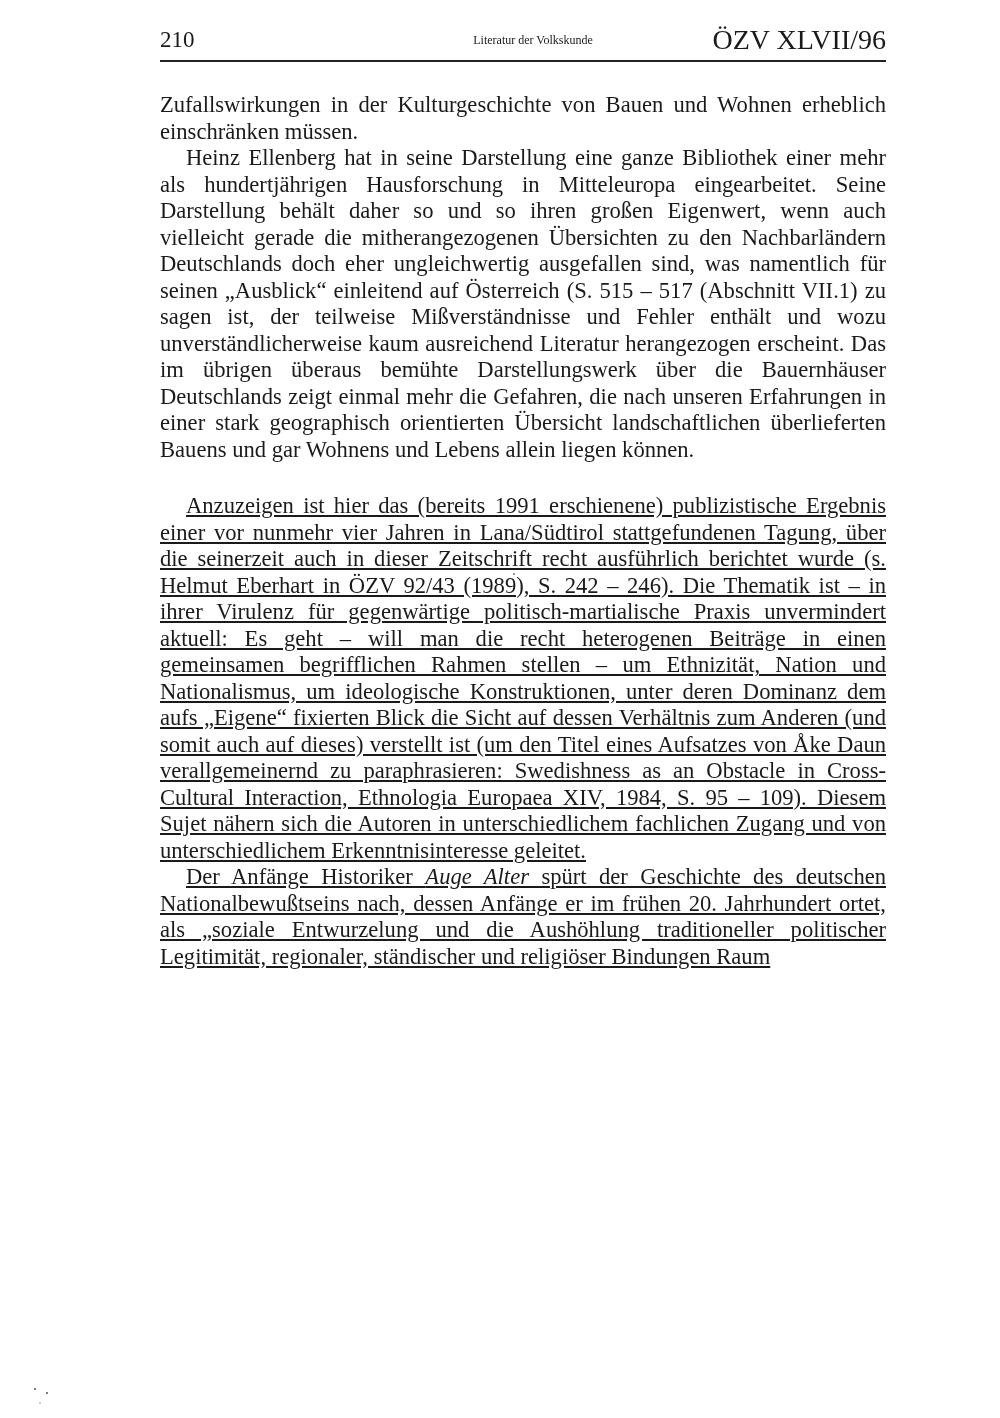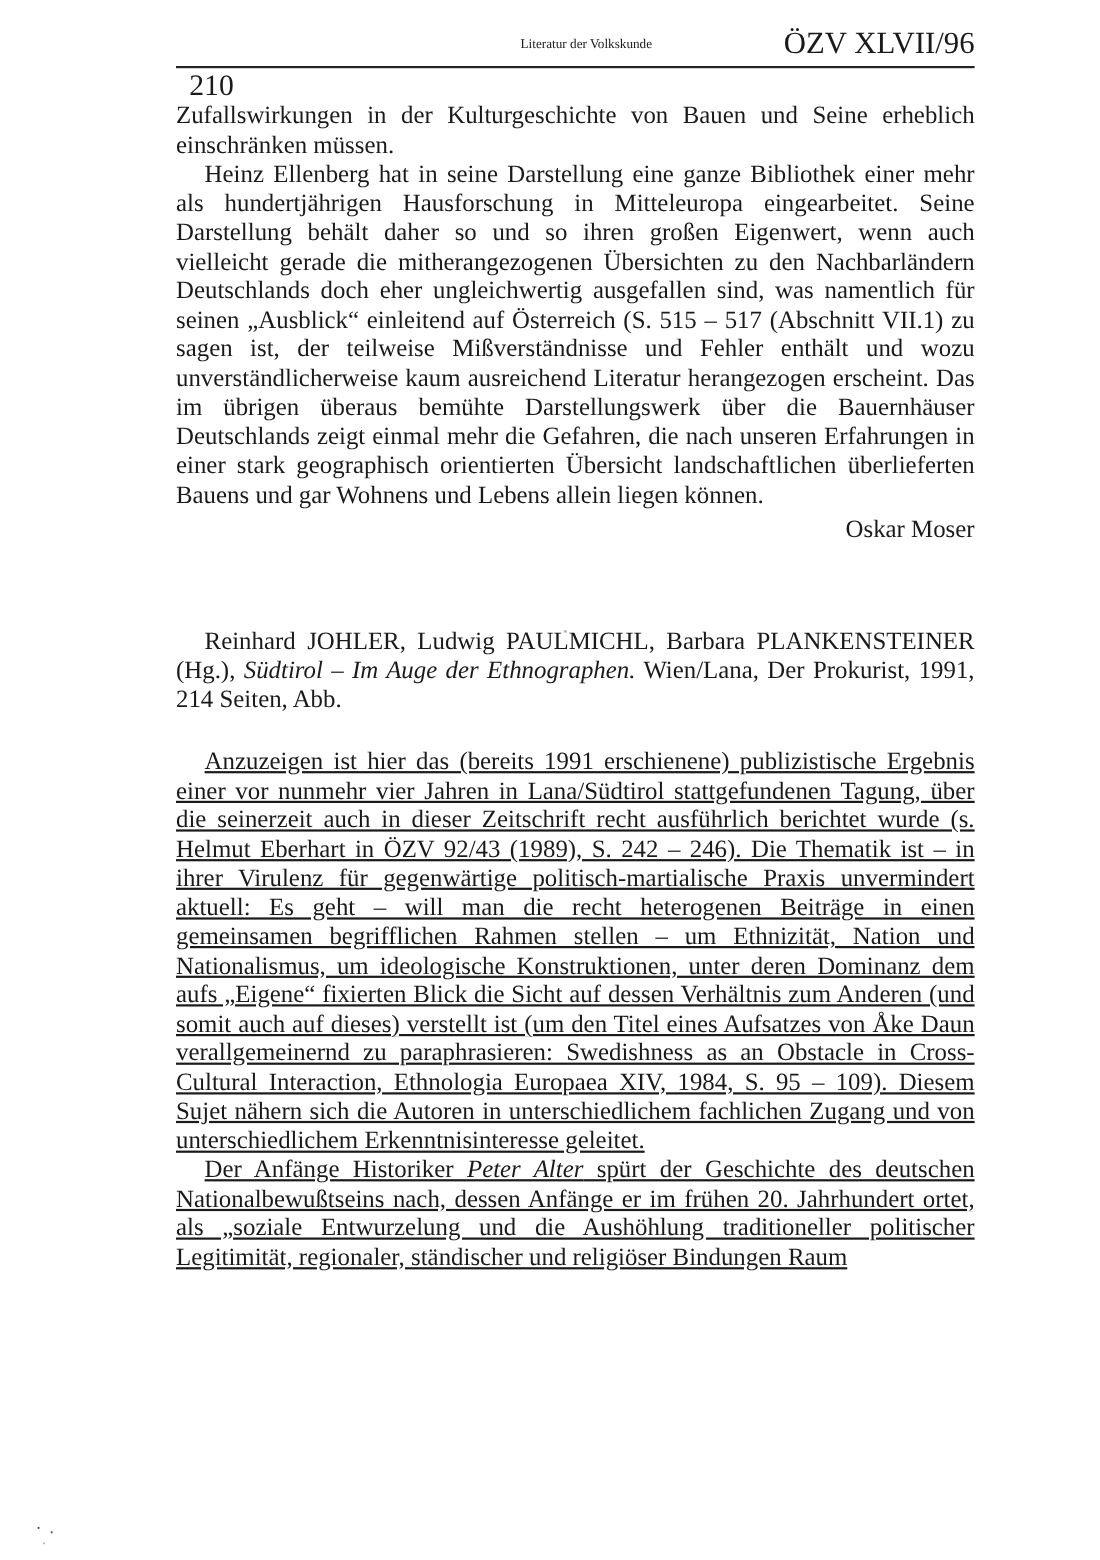--- a/index.html
+++ b/index.html
@@ -22,24 +22,23 @@
       width: 726px;
     }
     .running-head {
       position: relative;
       height: 36px;
       font-size: 21px;
       line-height: 36px;
     }
     .running-head .pno {
       position: absolute;
-      left: 12px;
+      left: 0;
       top: 0;
-      font-size: 27px;
-      margin-top: 37px;
+      font-size: 23px;
     }
     .running-head .center {
       position: absolute;
       left: 0;
       right: 0;
       top: 0;
       text-align: center;
       font-size: 12px;
       padding-left: 20px;
     }
@@ -117,34 +116,28 @@
 <div class="page">
 
   <div class="running-head">
     <span class="pno">210</span>
     <span class="center">Literatur der Volkskunde</span>
     <span class="right">ÖZV XLVII/96</span>
   </div>
   <div class="head-rule"></div>
 
   <div class="body-text block1">
-    <p>Zufallswirkungen in der Kulturgeschichte von Bauen und Seine erheblich einschränken müssen.</p>
+    <p>Zufallswirkungen in der Kulturgeschichte von Bauen und Wohnen erheblich einschränken müssen.</p>
     <p class="indent">Heinz Ellenberg hat in seine Darstellung eine ganze Bibliothek einer mehr als hundertjährigen Hausforschung in Mitteleuropa eingearbeitet. Seine Darstellung behält daher so und so ihren großen Eigenwert, wenn auch vielleicht gerade die mitherangezogenen Übersichten zu den Nachbarlän­dern Deutschlands doch eher ungleichwertig ausgefallen sind, was nament­lich für seinen „Ausblick“ einleitend auf Österreich (S. 515 – 517 (Ab­schnitt VII.1) zu sagen ist, der teilweise Mißverständnisse und Fehler enthält und wozu unverständlicherweise kaum ausreichend Literatur herangezogen erscheint. Das im übrigen überaus bemühte Darstellungswerk über die Bauernhäuser Deutschlands zeigt einmal mehr die Gefahren, die nach un­seren Erfahrungen in einer stark geographisch orientierten Übersicht land­schaftlichen überlieferten Bauens und gar Wohnens und Lebens allein liegen können.</p>
   </div>
-  <div class="signature">Oskar Moser</div>
 
-  <div class="bib">
-    <span>Reinhard JOHLER, Ludwig PAULMICHL, Barbara PLANKENSTEI­NER (Hg.),</span>
-    <span class="it">Südtirol – Im Auge der Ethnographen.</span>
-    <span>Wien/Lana, Der Proku­rist, 1991, 214 Seiten, Abb.</span>
-  </div>
 
   <div class="body-text block2">
     <p class="indent">Anzuzeigen ist hier das (bereits 1991 erschienene) publizistische Ergeb­nis einer vor nunmehr vier Jahren in Lana/Südtirol stattgefundenen Tagung, über die seinerzeit auch in dieser Zeitschrift recht ausführlich berichtet wurde (s. Helmut Eberhart in ÖZV 92/43 (1989), S. 242 – 246). Die The­matik ist – in ihrer Virulenz für gegenwärtige politisch-martialische Praxis unvermindert aktuell: Es geht – will man die recht heterogenen Beiträge in einen gemeinsamen begrifflichen Rahmen stellen – um Ethnizität, Nation und Nationalismus, um ideologische Konstruktionen, unter deren Dominanz dem aufs „Eigene“ fixierten Blick die Sicht auf dessen Verhältnis zum Anderen (und somit auch auf dieses) verstellt ist (um den Titel eines Aufsatzes von Åke Daun verallgemeinernd zu paraphrasieren: Swedishness as an Obstacle in Cross-Cultural Interaction, Ethnologia Europaea XIV, 1984, S. 95 – 109). Diesem Sujet nähern sich die Autoren in unterschiedli­chem fachlichen Zugang und von unterschiedlichem Erkenntnisinteresse geleitet.</p>
-    <p class="indent"><span>Der Anfänge Historiker </span><span class="it">Peter Alter</span><span> spürt der Geschichte des deutschen Nationalbewußtseins nach, dessen Anfänge er im frühen 20. Jahrhundert ortet, als „soziale Entwurzelung und die Aushöhlung traditioneller politi­scher Legitimität, regionaler, ständischer und religiöser Bindungen Raum</span></p>
+    <p class="indent"><span>Der Anfänge Historiker </span><span class="it">Auge Alter</span><span> spürt der Geschichte des deutschen Nationalbewußtseins nach, dessen Anfänge er im frühen 20. Jahrhundert ortet, als „soziale Entwurzelung und die Aushöhlung traditioneller politi­scher Legitimität, regionaler, ständischer und religiöser Bindungen Raum</span></p>
   </div>
 
 </div>
 
 <div class="tick-mark"></div>
 <div class="specks">
   <span style="left:2px;top:0px;"></span>
   <span style="left:14px;top:4px;"></span>
   <span style="left:7px;top:14px;background:#bbb;"></span>
 </div>

